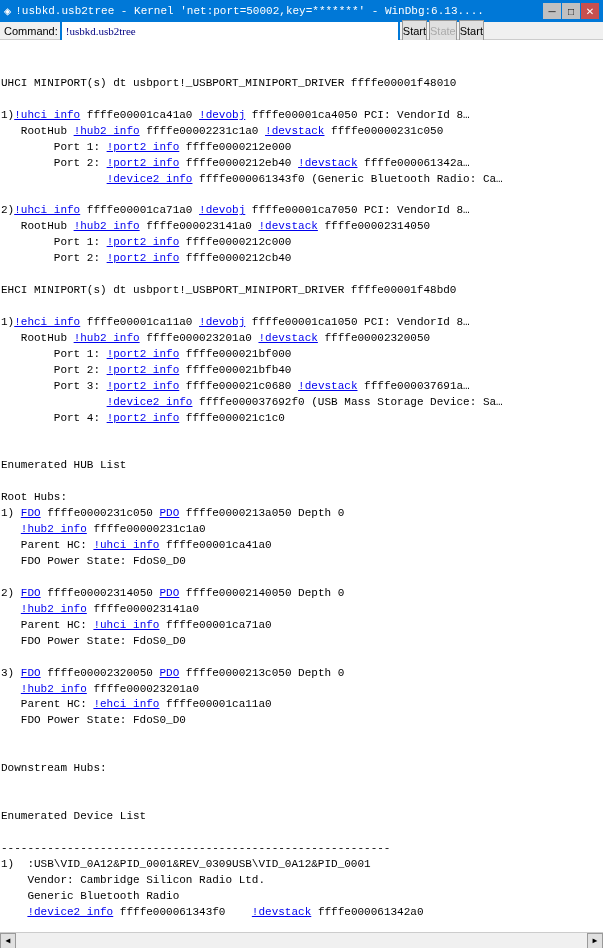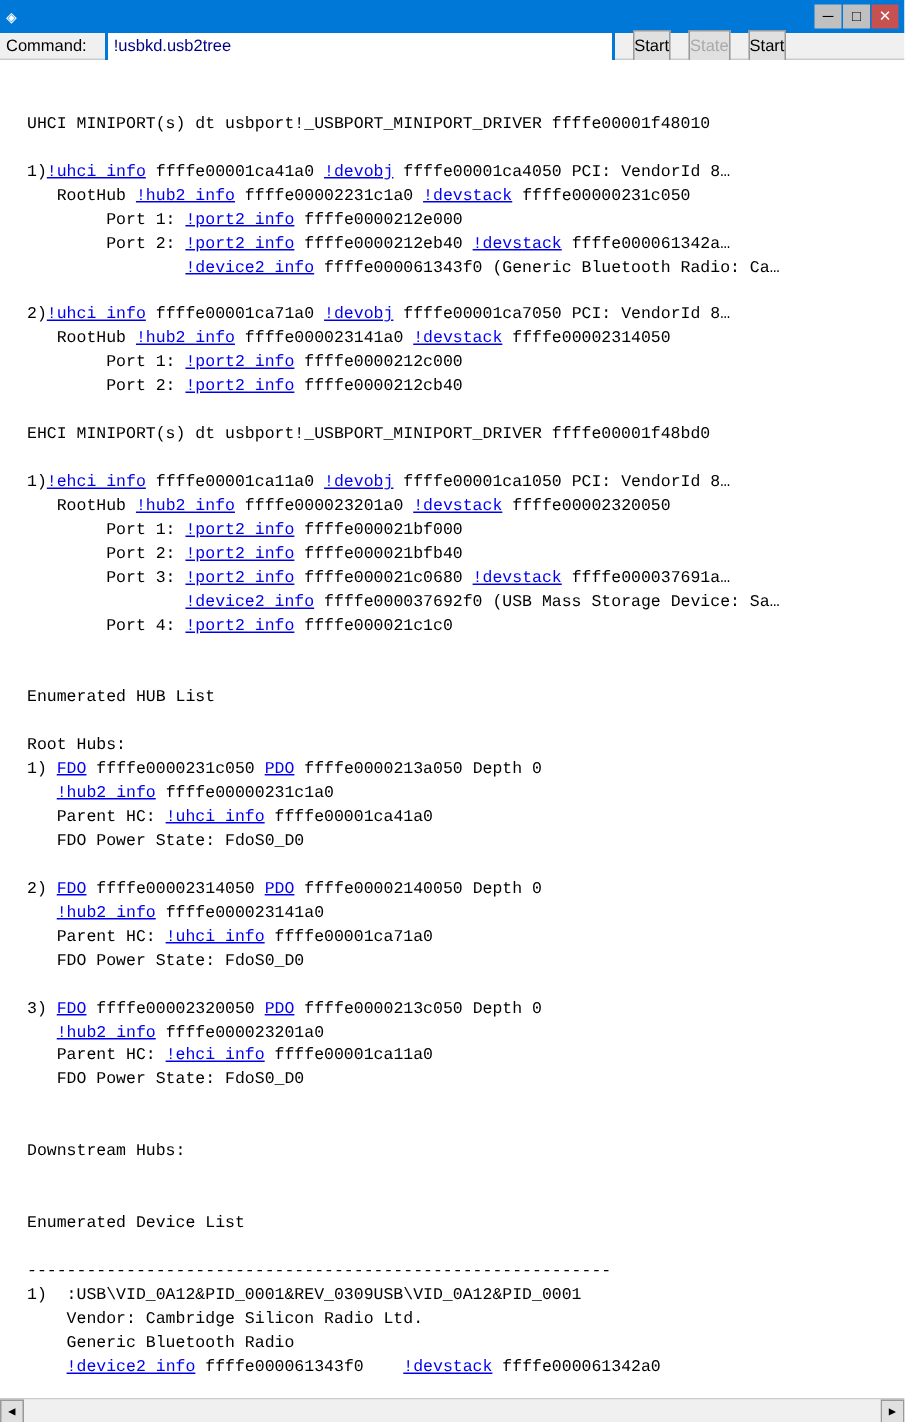--- a/index.html
+++ b/index.html
@@ -51,28 +51,28 @@
     .title-btn.close { background: #c75050; color: #fff; }
     
     .toolbar {
       display: flex;
       align-items: center;
       background: #f0f0f0;
       border-bottom: 1px solid #ccc;
       padding: 2px 4px;
       height: 18px;
       flex-shrink: 0;
-      gap: 12px;
+      gap: 2px;
     }
     .toolbar-label {
       font-size: 11px;
       font-family: Arial, sans-serif;
     }
     .toolbar-input {
-      font-family: Liberation Sans, sans-serif;
+      font-family: Liberation Serif, serif;
       font-size: 11px;
       border: 2px solid #0078d7;
       padding: 2px 4px;
       background: #fff;
       color: #000080;
       height: 22px;
       width: 340px;
     }
     .toolbar-btn {
       font-family: Arial, sans-serif;
@@ -85,21 +85,21 @@
     }
     .toolbar-btn.disabled {
       color: #aaa;
       cursor: default;
     }
     
     .main-content {
       flex: 1;
       overflow-y: scroll;
       overflow-x: auto;
-      padding: 4px 18px;
+      padding: 4px 1px;
       background: #fff;
     }
     .content-text {
       white-space: pre;
       font-size: 11px;
       line-height: 1.45;
       font-family: 'Courier New', Courier, monospace;
     }
     a.link {
       color: #0000ee;
@@ -143,20 +143,21 @@
       cursor: pointer;
       flex-shrink: 0;
     }
   </style>
 </head>
 <body>
 
 <div class="title-bar">
   <div class="title-bar-left">
     <span style="font-size:12px;">◈</span>
+    <span>!usbkd.usb2tree - Kernel 'net:port=50002,key=*******' - WinDbg:6.13....</span>
   </div>
   <div class="title-buttons">
     <button class="title-btn minimize">─</button>
     <button class="title-btn maximize">□</button>
     <button class="title-btn close">✕</button>
   </div>
 </div>
 
 <div class="toolbar">
   <span class="toolbar-label">Command:</span>

